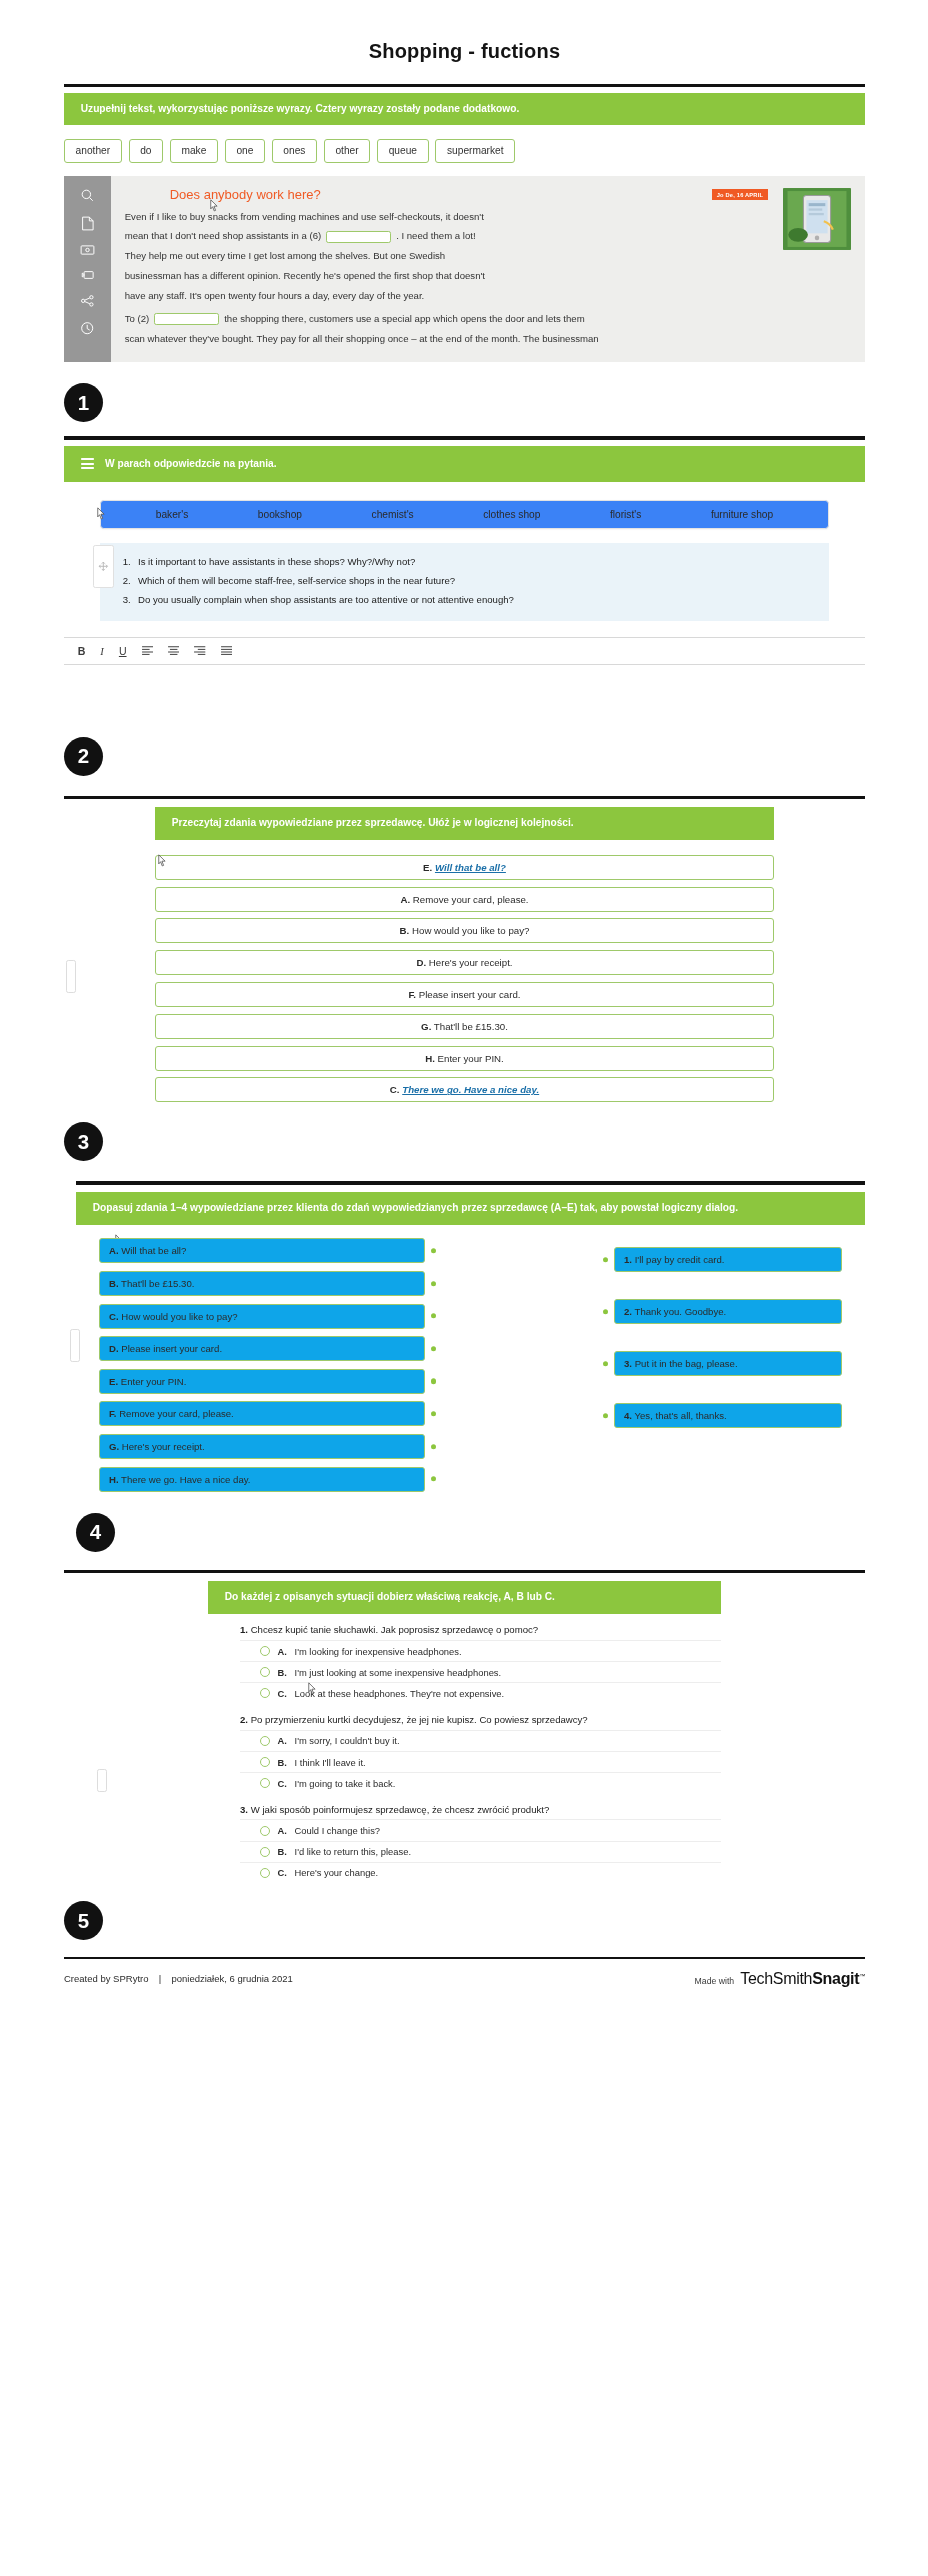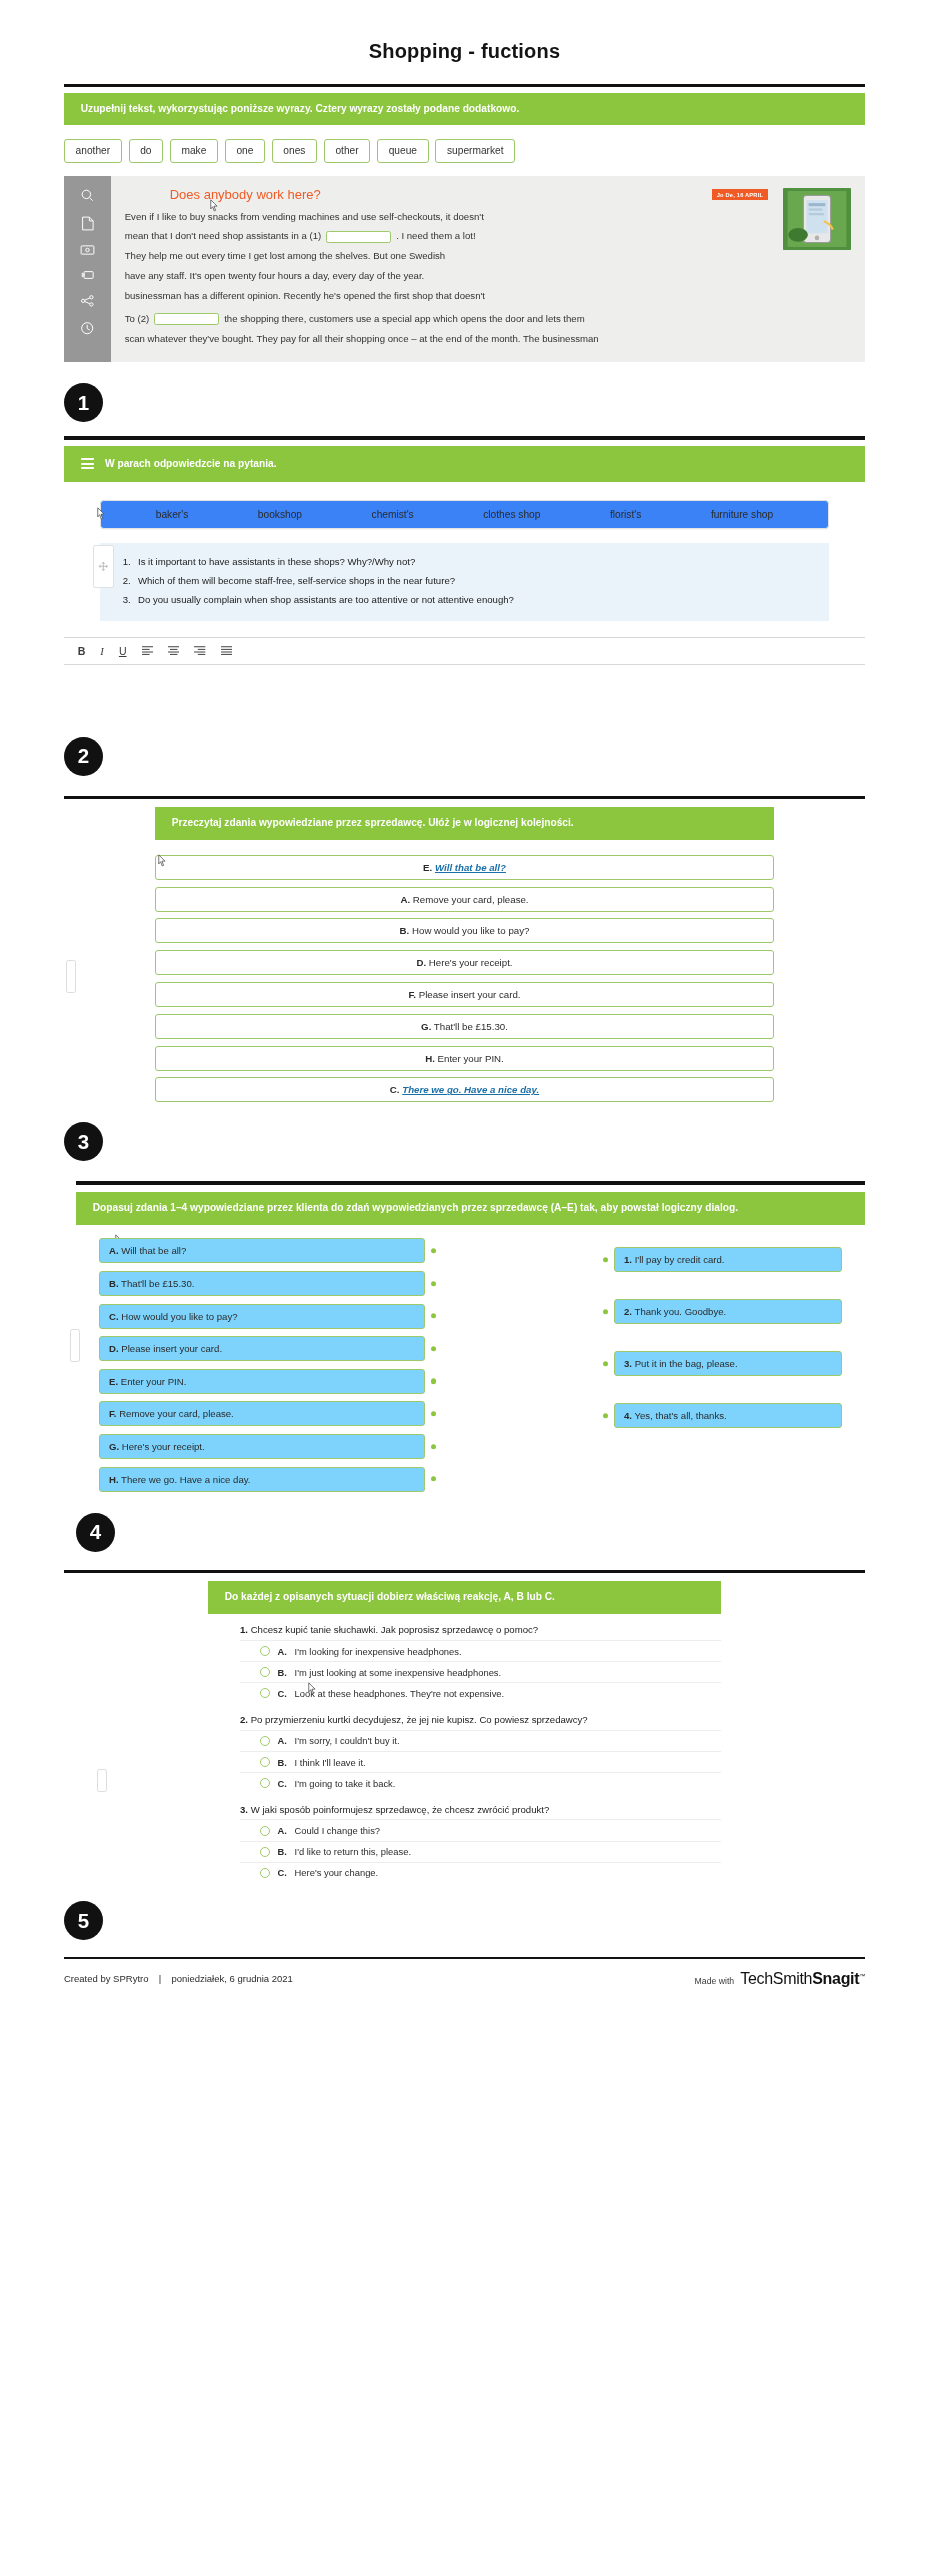--- a/index.html
+++ b/index.html
@@ -136,21 +136,21 @@
     position:absolute; width:10px; height:33px; background:#fff;
     border:0.8px solid #ddd; border-radius:2.3px;
   }
 
   
   .match-wrap { display:flex; gap:0; margin-top:13.7px; position:relative; }
   .match-col { display:flex; flex-direction:column; }
   .match-col.left { width:326px; gap:7.6px; }
   .match-col.right { width:228px; gap:27px; margin-left:auto; padding-top:9px;}
   .match-item {
-    border:0.8px solid #9ec96a; border-radius:3px; background:#7dd3fc;
+    border:0.8px solid #9ec96a; border-radius:3px; background:#0ea5e9;
     font-size:9.6px; padding:6px 9px; color:#2b2b2b; position:relative;
   }
   .match-item b { font-weight:bold; }
   .dot {
     width:5.3px; height:5.3px; border-radius:50%; background:#8cc63e;
     position:absolute; top:50%; transform:translateY(-50%);
   }
   .dot.r { right:-12px; }
   .dot.l { left:-12px; }
 
@@ -271,27 +271,27 @@
               <rect x="34" y="33" width="20" height="3" fill="#b5cadb"></rect>
               <circle cx="45" cy="66" r="3" fill="#b0b0b0"></circle>
               <path d="M54 44c6 2 10 6 12 11" stroke="#f2c14e" stroke-width="3" fill="none"></path>
               <ellipse cx="20" cy="62" rx="13" ry="9" fill="#3e7a2f"></ellipse>
             </svg>
           </div>
 
           <div class="art-text">
             <div><span>Even if I like to buy snacks from vending machines and use self-checkouts, it doesn't</span></div>
             <div>
-              <span>mean that I don't need shop assistants in a (1)</span>
+              <span>mean that I don't need shop assistants in a (6)</span>
               <span class="gapbox"></span>
               <span>. I need them a lot!</span>
             </div>
             <div><span>They help me out every time I get lost among the shelves. But one Swedish</span></div>
+            <div><span>businessman has a different opinion. Recently he's opened the first shop that doesn't</span></div>
             <div><span>have any staff. It's open twenty four hours a day, every day of the year.</span></div>
-            <div><span>businessman has a different opinion. Recently he's opened the first shop that doesn't</span></div>
             <div style="margin-top:3px;">
               <span>To (2)</span>
               <span class="gapbox"></span>
               <span>the shopping there, customers use a special app which opens the door and lets them</span>
             </div>
             <div><span>scan whatever they've bought. They pay for all their shopping once – at the end of the month. The businessman</span></div>
           </div>
 
           <svg class="cursor" style="left:99px; top:23px;" viewBox="0 0 11 17">
             <path d="M1 1l8.4 8.4H5.3l2.1 5.6-1.8.7-2.1-5.6L1 13z" fill="#fff" stroke="#4a4a4a" stroke-width="1"></path>

